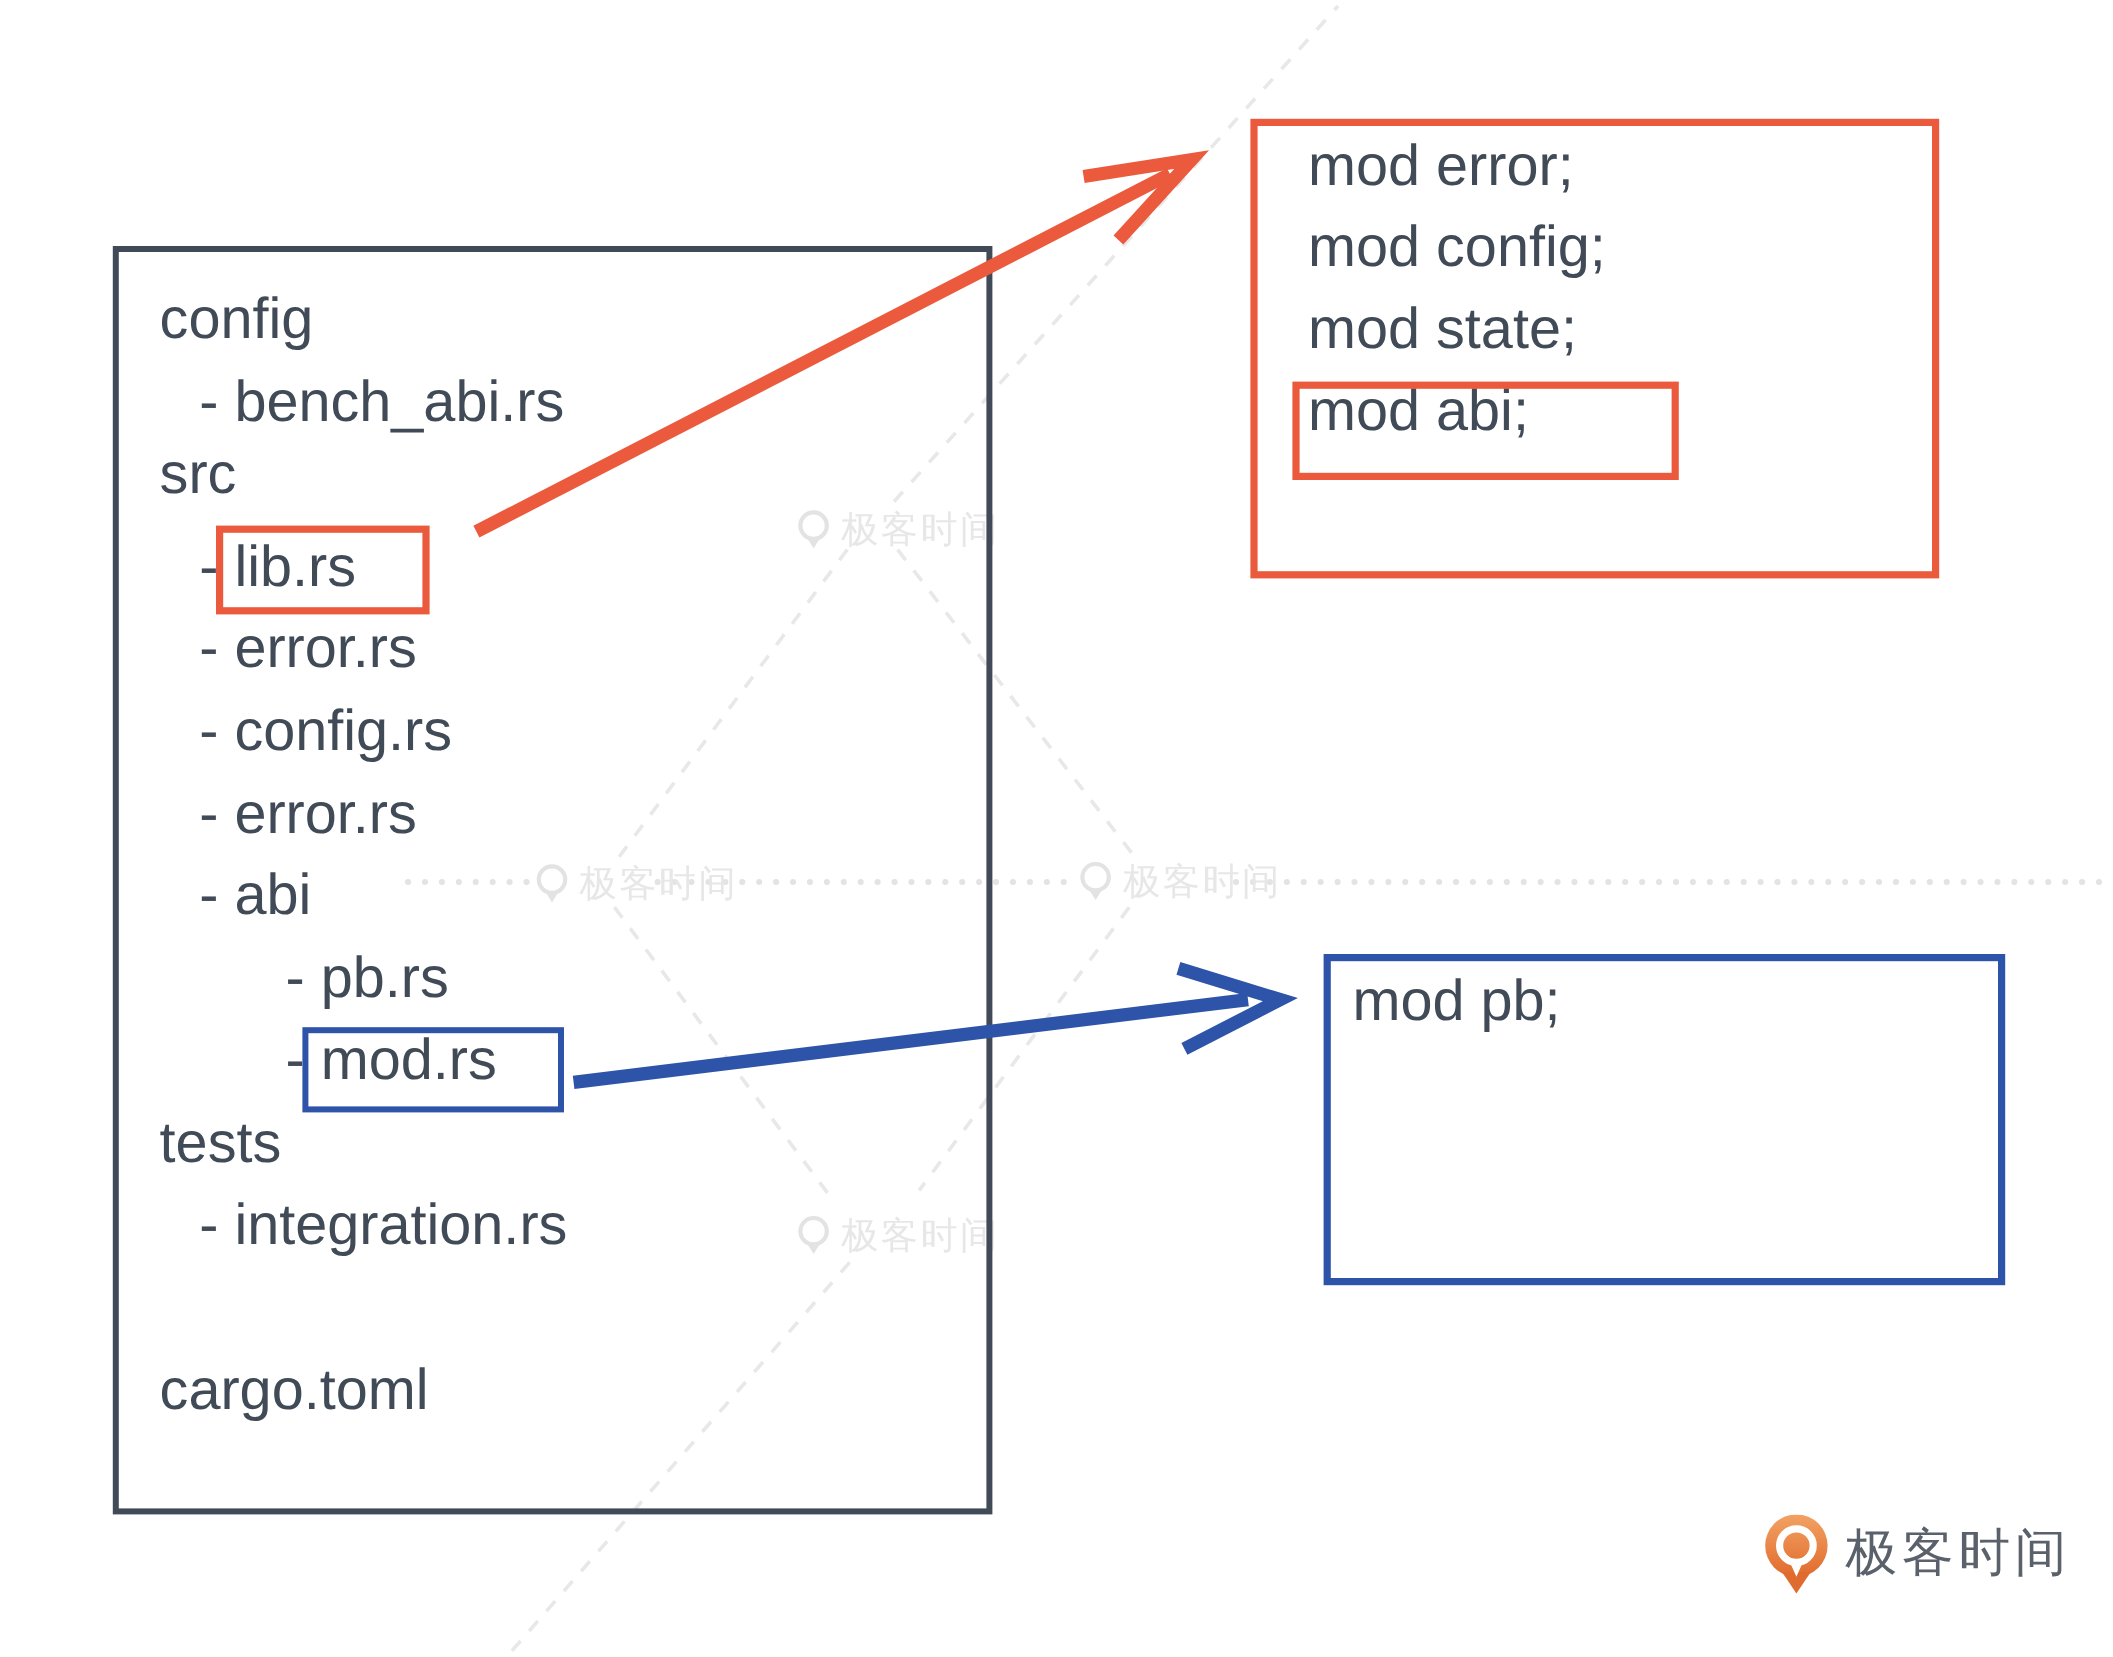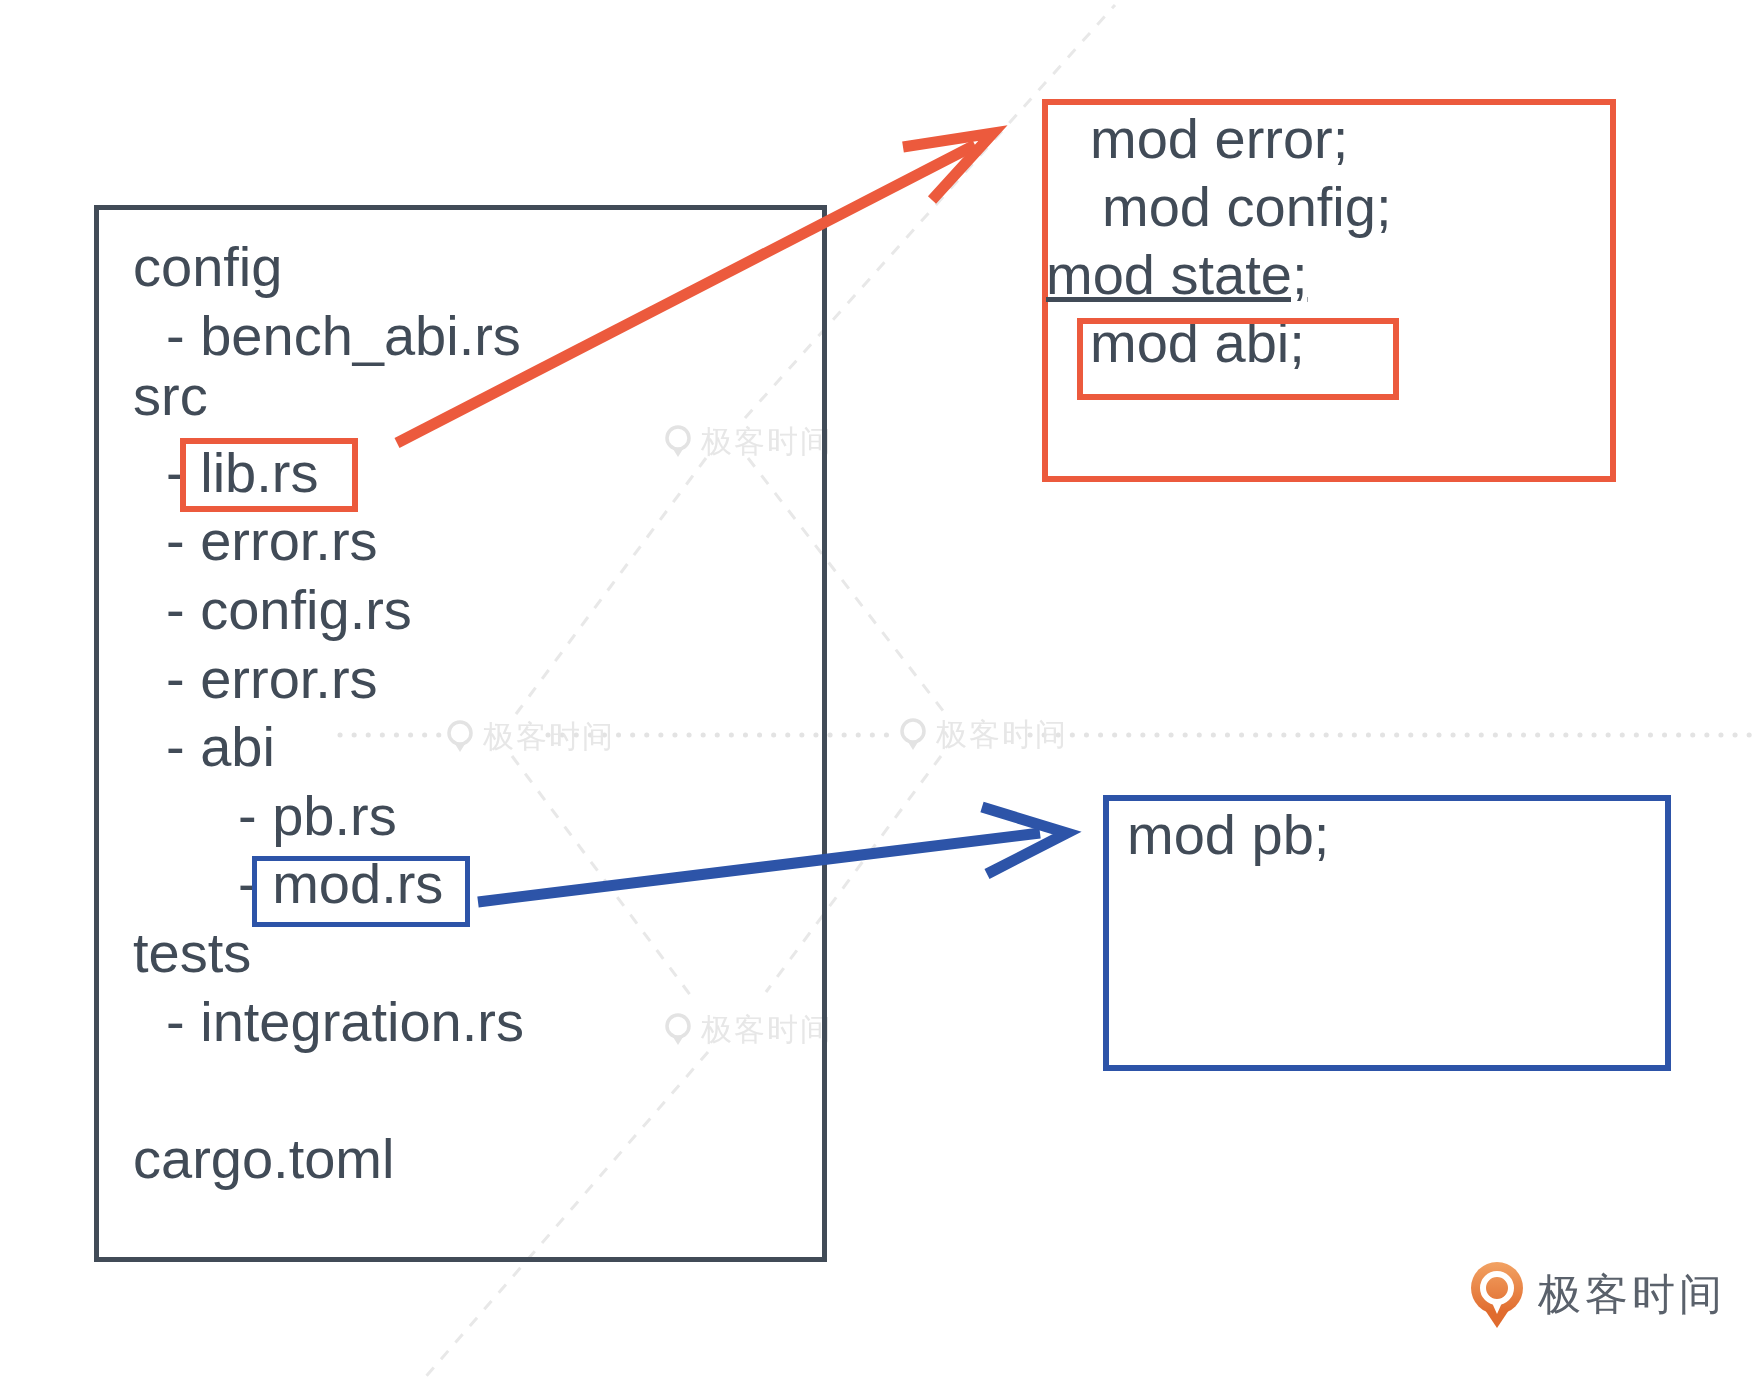--- a/index.html
+++ b/index.html
@@ -14,21 +14,21 @@
     width:1761px;height:1381px;position:relative;background:#ffffff;overflow:hidden;
     font-family:"Liberation Sans","DejaVu Sans",sans-serif;
   }
   
   .panel{position:absolute;box-sizing:border-box;background:transparent;z-index:2;}
   .panel-tree{left:94px;top:205px;width:733px;height:1057px;border:5px solid var(--ink);}
   .panel-orange{left:1042px;top:99px;width:574px;height:383px;border:6px solid var(--orange);}
   .panel-blue{left:1103px;top:795px;width:568px;height:276px;border:6px solid var(--blue);}
   
   .tline{
-    position:absolute;color:var(--ink);font-size:56px;line-height:56px;
+    position:absolute;color:var(--ink);font-size:48px;line-height:56px;
     white-space:pre;z-index:3;
   }
   
   .hlbox{position:absolute;box-sizing:border-box;background:transparent;z-index:4;pointer-events:none;}
   .hl-lib{left:180px;top:438px;width:178px;height:74px;border:6px solid var(--orange);}
   .hl-modrs{left:252px;top:856px;width:218px;height:71px;border:5px solid var(--blue);}
   .hl-modabi{left:1077px;top:318px;width:322px;height:82px;border:6px solid var(--orange);}
   
   svg.layer{position:absolute;left:0;top:0;z-index:5;pointer-events:none;}
   svg.wm-layer{z-index:0;}
@@ -80,22 +80,22 @@
     <div class="tline" style="left: 166px; top: 719.2px;">- abi</div>
     <div class="tline" style="left: 238px; top: 787.8px;">- pb.rs</div>
     <div class="tline" style="left: 238px; top: 856.4px;">- mod.rs</div>
     <div class="tline" style="left: 133px; top: 925px;">tests</div>
     <div class="tline" style="left: 166px; top: 993.6px;">- integration.rs</div>
     <div class="tline" style="left: 133px; top: 1062.2px;"></div>
     <div class="tline" style="left: 133px; top: 1130.8px;">cargo.toml</div>
   </div>
 <div id="orange-lines">
     <div class="tline" style="left: 1090px; top: 111px;">mod error;</div>
-    <div class="tline" style="left: 1090px; top: 179px; margin-left: 12px;">mod config;</div>
-    <div class="tline" style="left: 1046px; top: 247px; text-decoration: underline;">mod state;</div>
+    <div class="tline" style="left: 1090px; top: 179px;">mod config;</div>
+    <div class="tline" style="left: 1090px; top: 247px;">mod state;</div>
     <div class="tline" style="left: 1090px; top: 315px;">mod abi;</div>
   </div>
 <div id="blue-lines">
     <div class="tline" style="left: 1127px; top: 807px;">mod pb;</div>
   </div>
 
 <div class="hlbox hl-lib"></div>
 <div class="hlbox hl-modrs"></div>
 <div class="hlbox hl-modabi"></div>
 

